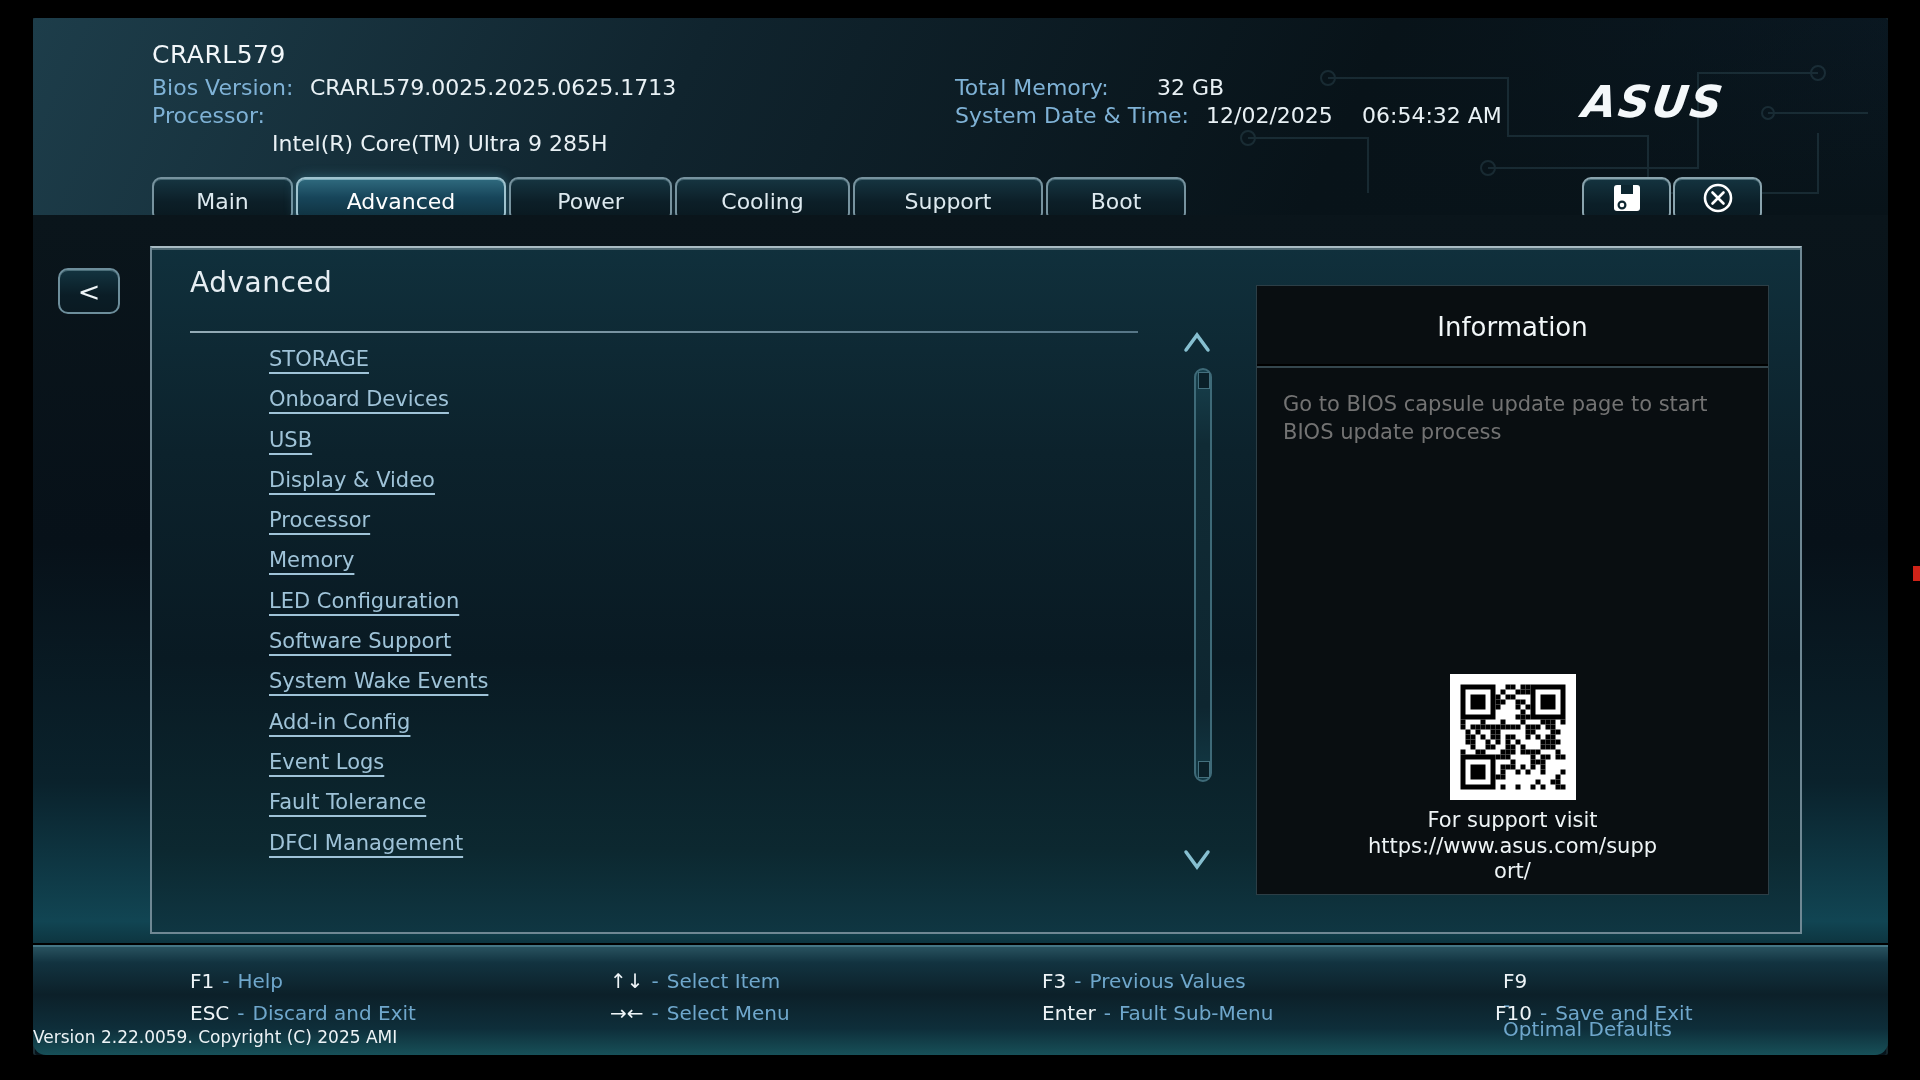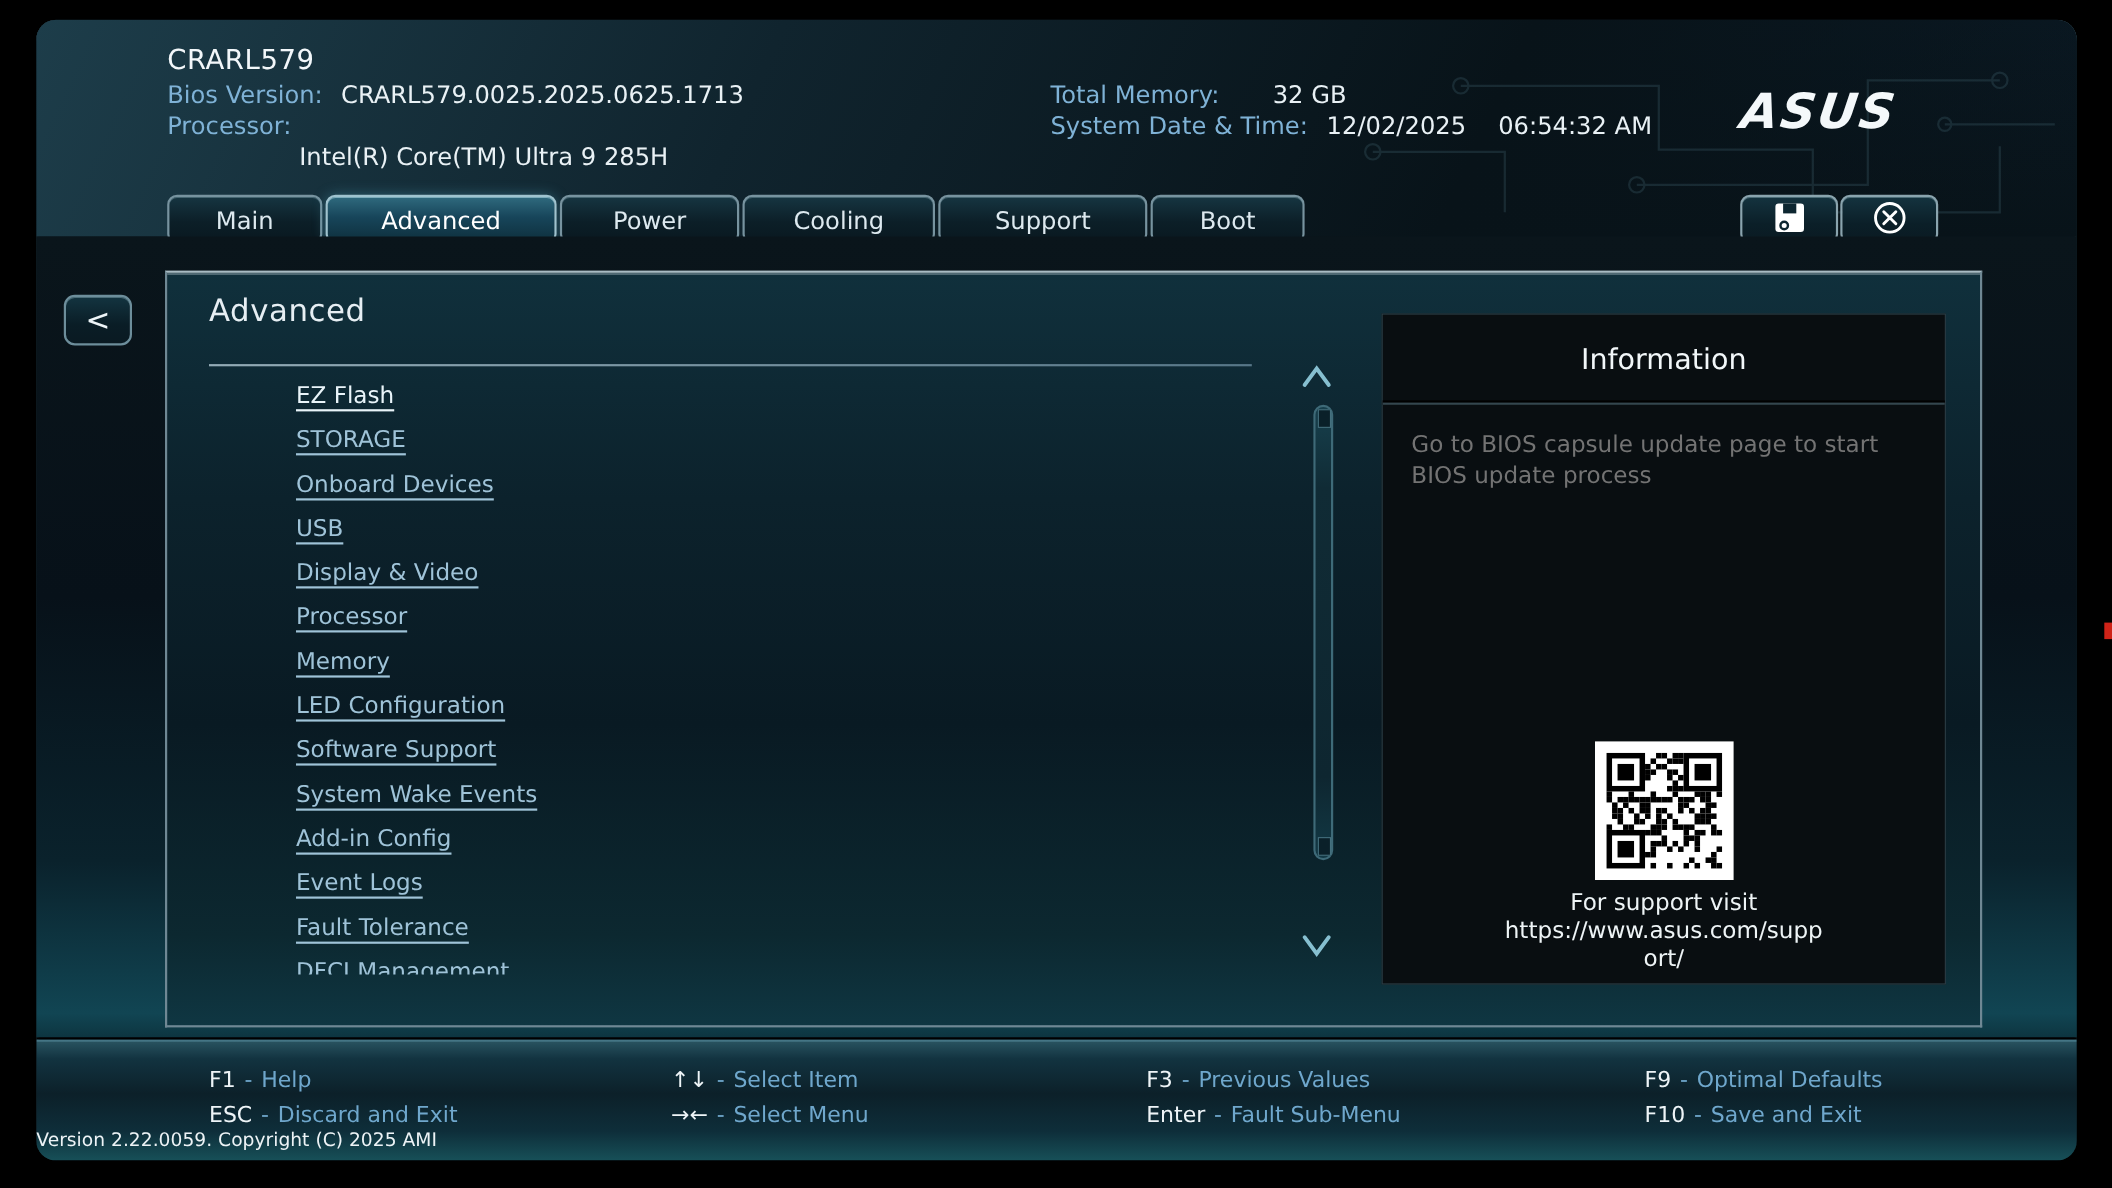--- a/index.html
+++ b/index.html
@@ -1,19 +1,19 @@
 <!DOCTYPE html>
 <html><head>
 <meta charset="utf-8">
 <style>
   html,body{margin:0;padding:0;background:#000;}
   #stage{position:relative;width:1920px;height:1080px;background:#000;overflow:hidden;
          font-family:"DejaVu Sans","Liberation Sans",sans-serif;color:#e8f0f4;}
   
-  #window{position:absolute;left:33px;top:18px;width:1855px;height:1037px;border-radius:18px;
+  #window{position:absolute;left:33px;top:18px;width:1855px;height:1037px;border-radius:2px;
           background:#07131a;overflow:hidden;
           box-shadow:inset 0 2px 0 rgba(150,200,215,.45), inset 2px 0 0 rgba(120,170,185,.18), inset -2px 0 0 rgba(120,170,185,.12);}
   
   #header{position:absolute;left:0;top:0;right:0;height:197px;
           background:linear-gradient(115deg,#1d3d4a 0%,#10242e 35%,#081319 70%,#06101600 100%),linear-gradient(#0a1822,#081319);}
   .hdr-model{position:absolute;left:119px;top:22px;font-size:25px;color:#f2f7fa;letter-spacing:.5px;}
   .hdr-label{position:absolute;font-size:22px;color:#7fb2d6;}
   .hdr-value{position:absolute;font-size:22px;color:#e9f1f5;}
   #asus-logo{position:absolute;left:1550px;top:58px;font-size:44px;font-weight:bold;font-style:italic;
              letter-spacing:2px;color:#f4f8fa;transform:skewX(-8deg);}
@@ -147,21 +147,20 @@
     <div id="content">
       <div id="back-btn">
         <span>&lt;</span>
       </div>
 
       <div id="panel">
         <div id="panel-title">Advanced</div>
         <div id="title-rule"></div>
 
         <div id="menu">
-          <div class="menu-item selected"><span>EZ Flash</span></div>
           <div class="menu-item"><span>STORAGE</span></div>
           <div class="menu-item"><span>Onboard Devices</span></div>
           <div class="menu-item"><span>USB</span></div>
           <div class="menu-item"><span>Display &amp; Video</span></div>
           <div class="menu-item"><span>Processor</span></div>
           <div class="menu-item"><span>Memory</span></div>
           <div class="menu-item"><span>LED Configuration</span></div>
           <div class="menu-item"><span>Software Support</span></div>
           <div class="menu-item"><span>System Wake Events</span></div>
           <div class="menu-item"><span>Add-in Config</span></div>
@@ -367,21 +366,21 @@
       <div class="legend" style="left:1009px;top:24px;">
         <span class="lk">F3</span>
           <span class="lsep">-</span>
           <span class="ld">Previous Values</span>
       </div>
       <div class="legend" style="left:1009px;top:56px;">
         <span class="lk">Enter</span>
           <span class="lsep">-</span>
           <span class="ld">Fault Sub-Menu</span>
       </div>
-      <div class="legend" style="left:1462px;top:24px;">
+      <div class="legend" style="left:1462px;top:24px;flex-direction:column;">
         <span class="lk">F9</span>
           <span class="lsep">-</span>
           <span class="ld">Optimal Defaults</span>
       </div>
       <div class="legend" style="left:1462px;top:56px;">
         <span class="lk">F10</span>
           <span class="lsep">-</span>
           <span class="ld">Save and Exit</span>
       </div>
       <div id="version">Version 2.22.0059. Copyright (C) 2025 AMI</div>

